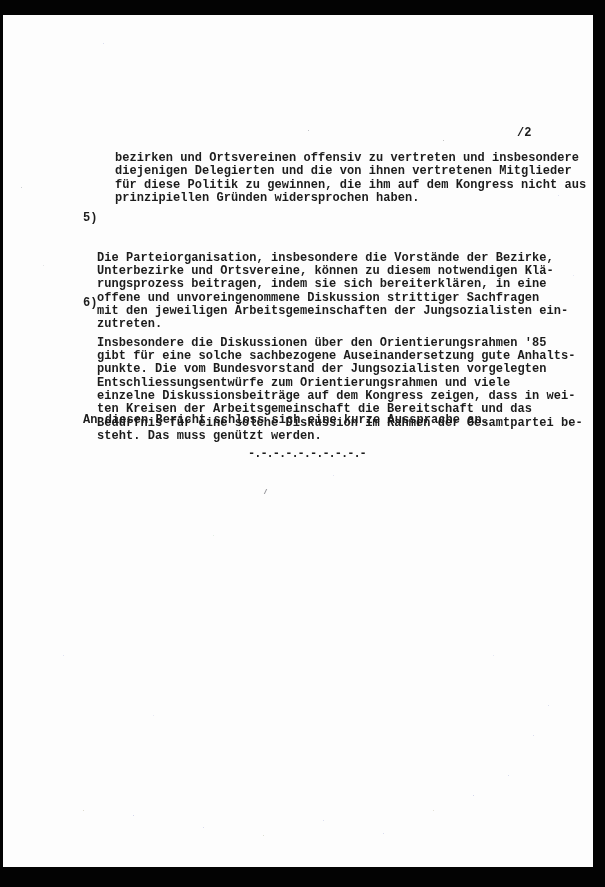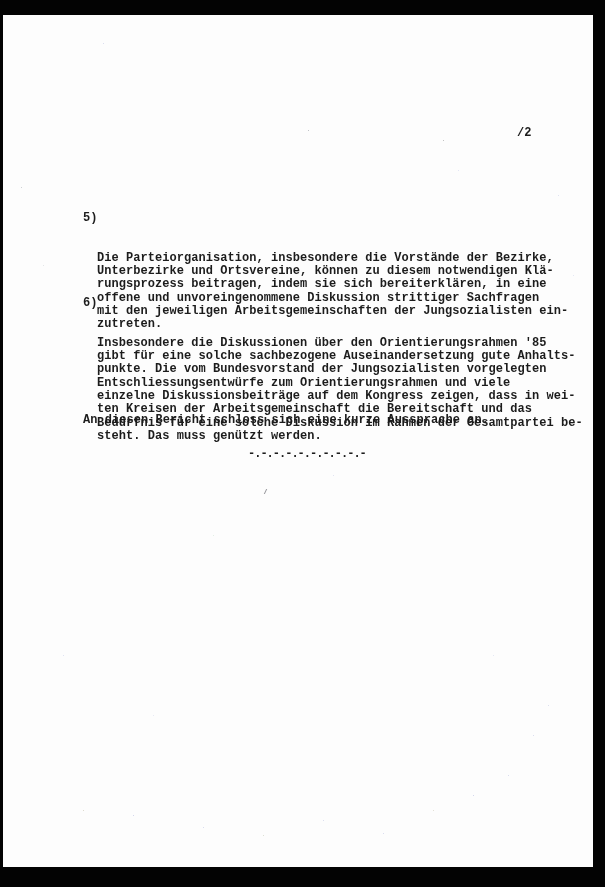--- a/index.html
+++ b/index.html
@@ -110,20 +110,24 @@
   }
 </style>
 </head>
 <body>
 
 <div class="scan-frame">
   <div class="page">
 
     <div class="txt page-number">/2</div>
 
+    <div class="txt para-cont">bezirken und Ortsvereinen offensiv zu vertreten und insbesondere
+diejenigen Delegierten und die von ihnen vertretenen Mitglieder
+für diese Politik zu gewinnen, die ihm auf dem Kongress nicht aus
+prinzipiellen Gründen widersprochen haben.</div>
 
     <div class="txt item item-5">
       <span class="num">5)</span>
       <div class="body">Die Parteiorganisation, insbesondere die Vorstände der Bezirke,
 Unterbezirke und Ortsvereine, können zu diesem notwendigen Klä-
 rungsprozess beitragen, indem sie sich bereiterklären, in eine
 offene und unvoreingenommene Diskussion strittiger Sachfragen
 mit den jeweiligen Arbeitsgemeinschaften der Jungsozialisten ein-
 zutreten.</div>
     </div>

